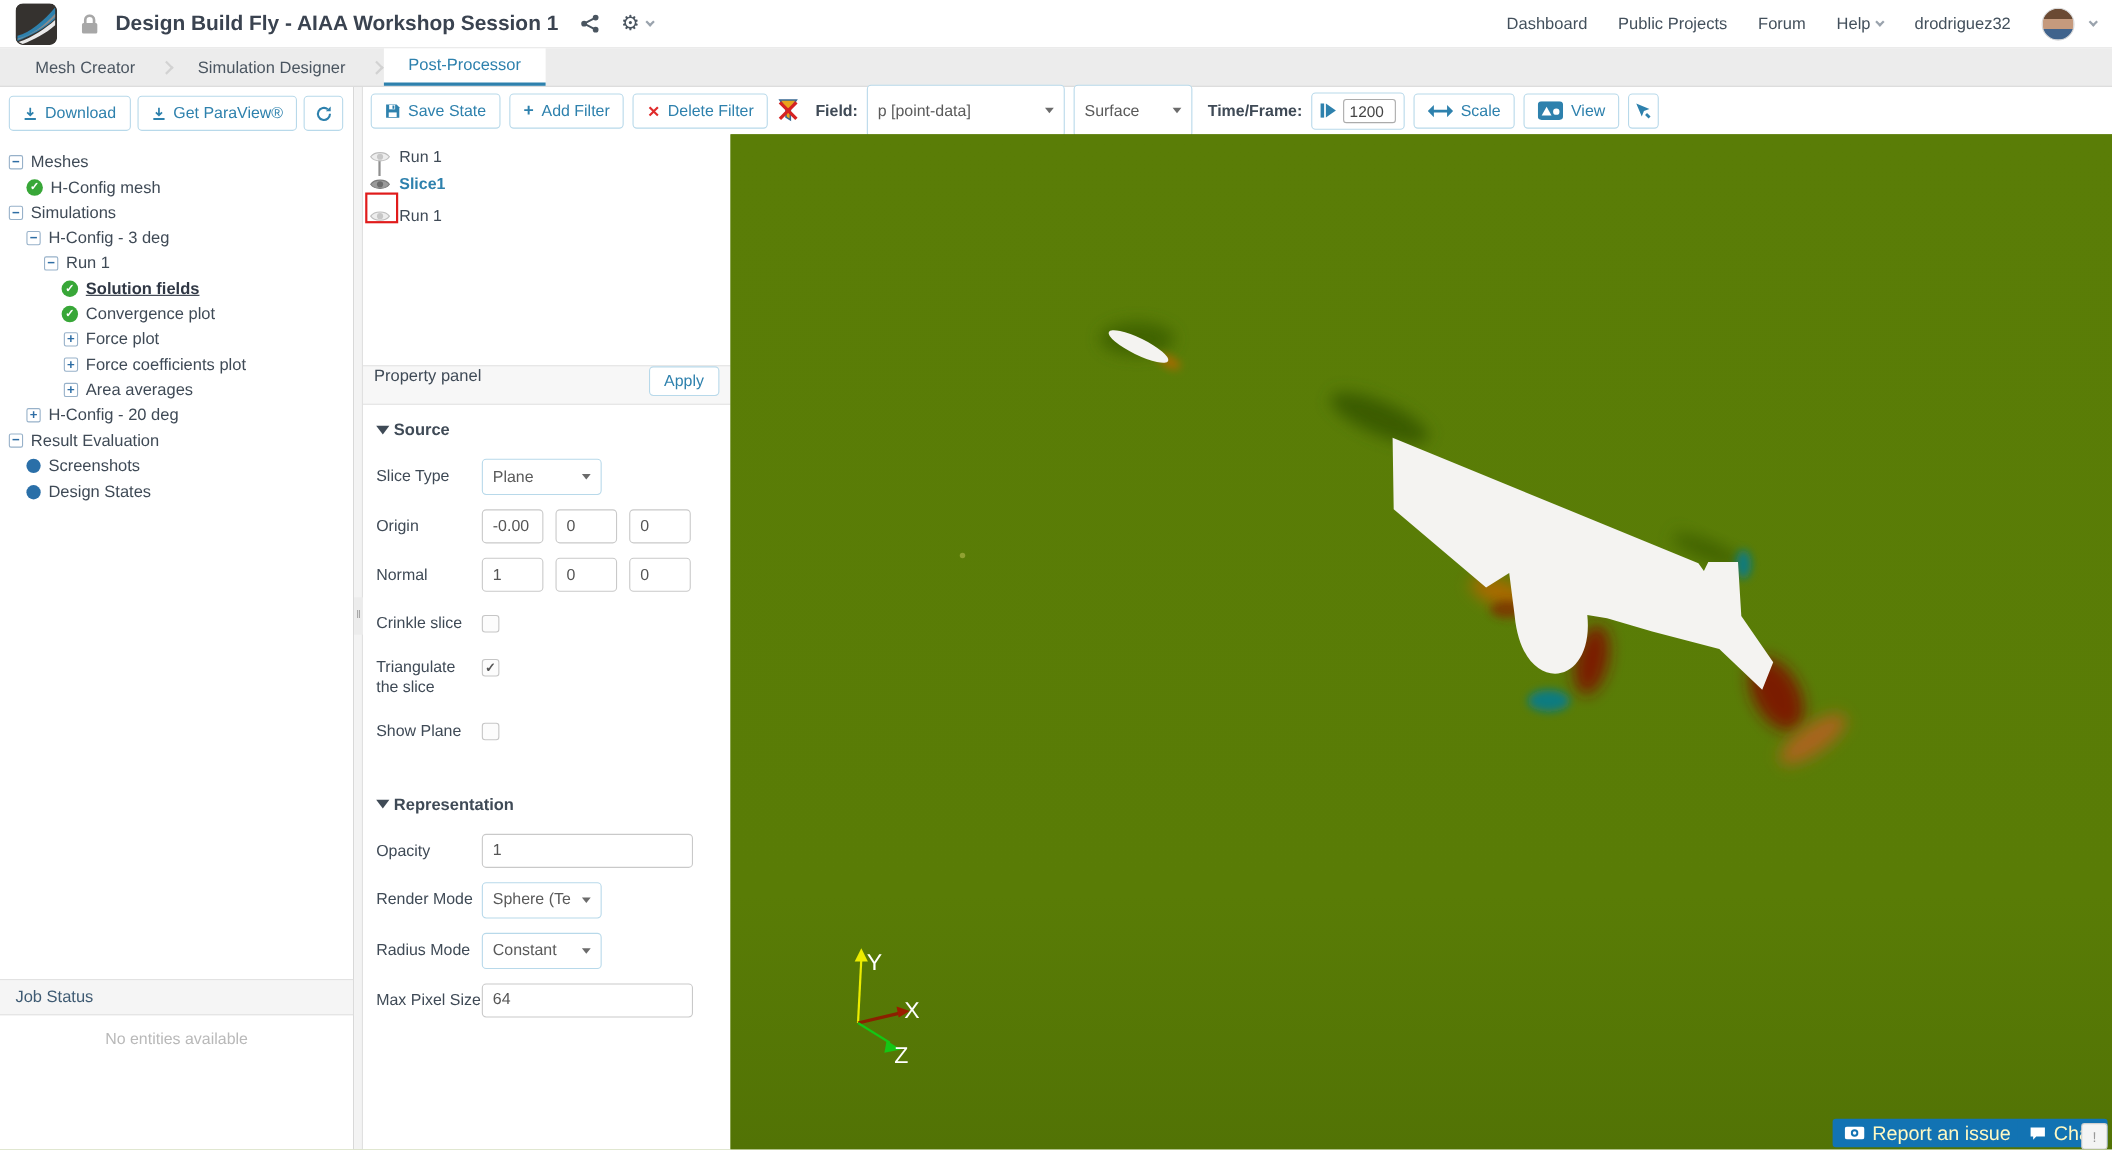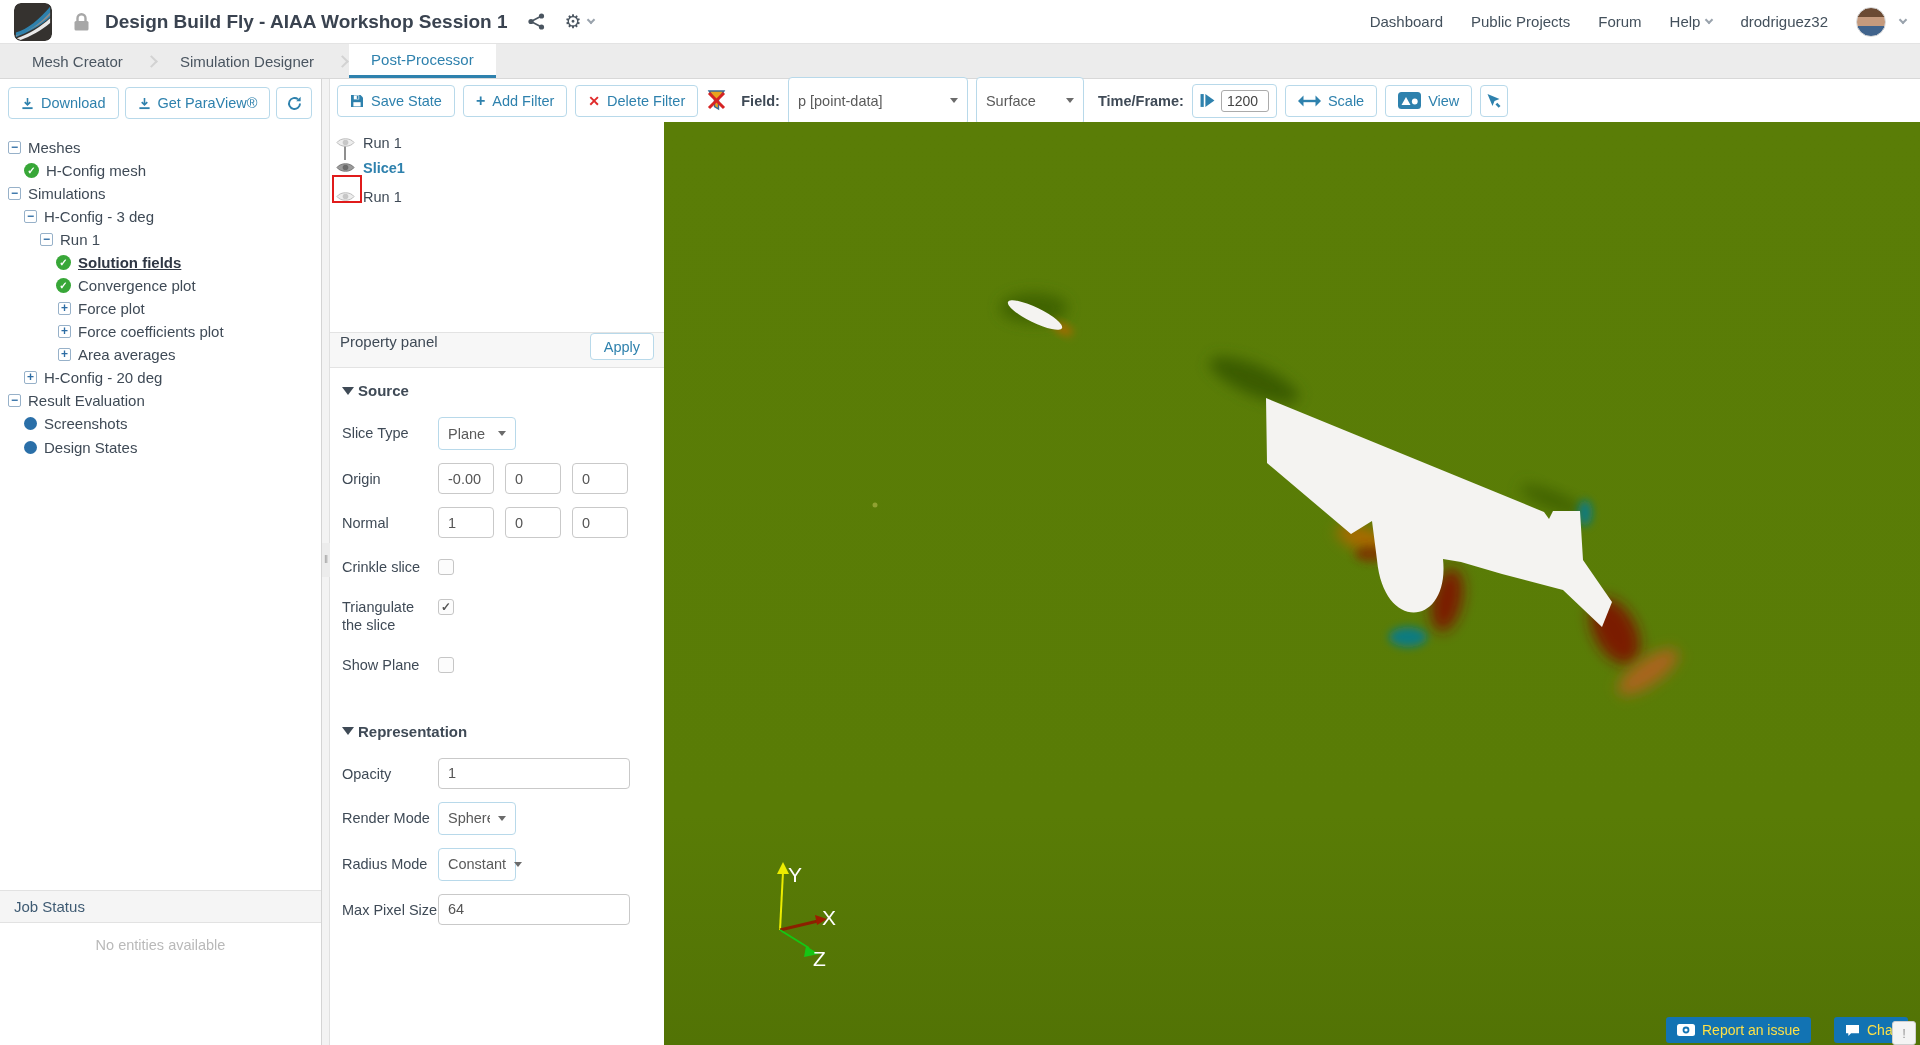--- a/index.html
+++ b/index.html
@@ -94,32 +94,32 @@
   .section-title { display:flex; align-items:center; gap:4px; font-size:15px; font-weight:bold;
     color:#3f4a56; margin-bottom:18px; cursor:pointer; }
   .tri-down { width:0; height:0; border-left:6px solid transparent; border-right:6px solid transparent;
     border-top:8px solid #3f4a56; }
   .frow { display:flex; align-items:flex-start; margin-bottom:13px; }
   .flabel { width:96px; flex:0 0 auto; font-size:14.5px; color:#3f4a56; padding-top:7px; line-height:1.25; }
   .inp { height:31px; border:1px solid #c9c9c9; border-radius:4px; font-size:14.5px; color:#555;
     padding:0 9px; font-family:inherit; background:#fff; }
   .inp.triple { width:56px; margin-right:11px; }
   .inp.wide { width:192px; }
-  .select.small { width:78px; height:33px; }
+  .select.small { width:109px; height:33px; }
   .cb { width:16px; height:16px; border:1px solid #c6c6c6; border-radius:3px; background:#fcfcfc;
     margin-top:8px; display:flex; align-items:center; justify-content:center;
     font-size:12px; color:#555; font-weight:bold; cursor:pointer; }
   .cb.checked::after { content:"✓"; }
   .rep-gap { margin-top:48px; }
 
   
   .viewport { position:relative; flex:1; background:#597c06; overflow:hidden; }
   .viewport svg.scene { position:absolute; left:0; top:0; }
   .vp-btn { position:absolute; height:26px; display:inline-flex; align-items:center; gap:7px;
-    background:#1273b3; color:#fde047; font-size:14px; border:none; border-radius:3px;
+    background:#1273b3; color:#fef9c3; font-size:18px; border:none; border-radius:3px;
     padding:0 11px; cursor:pointer; }
   .alert-tab { position:absolute; width:24px; height:24px; background:#f4f4f4; border:1px solid #cfcfcf;
     border-radius:3px; color:#999; font-size:13px; display:flex; align-items:center;
     justify-content:center; cursor:pointer; }
 </style>
 </head>
 <body>
 
 <div class="header">
   <div class="logo">

